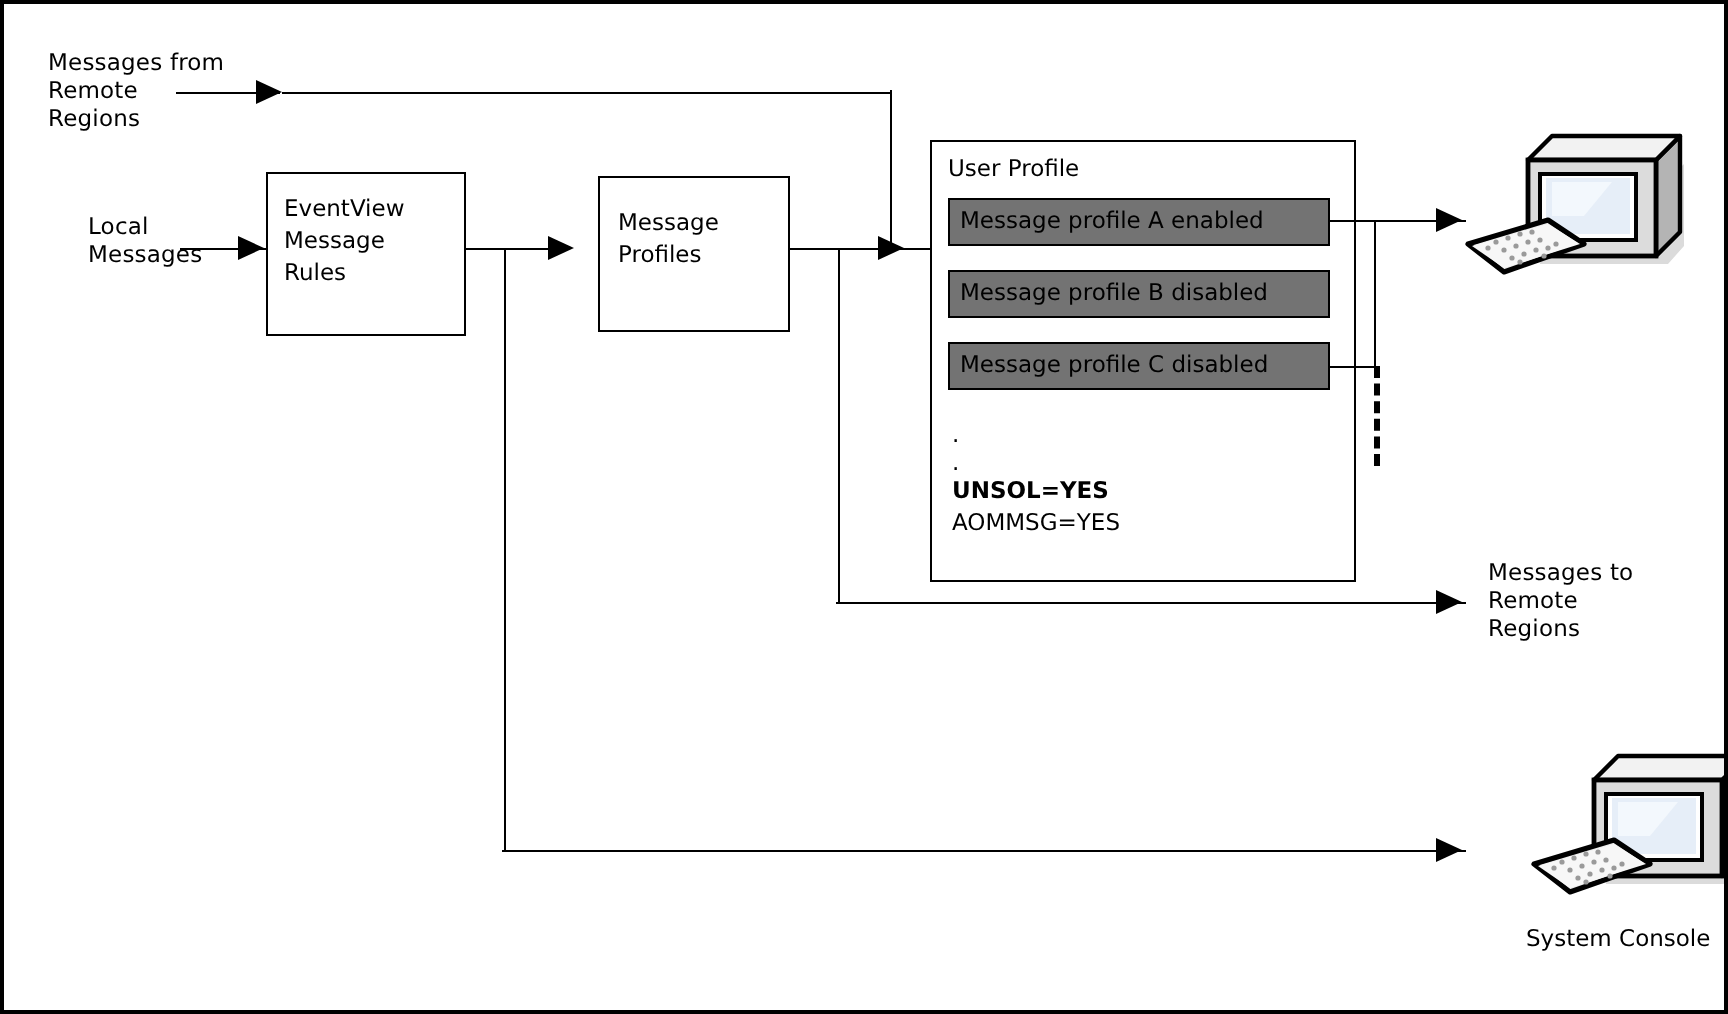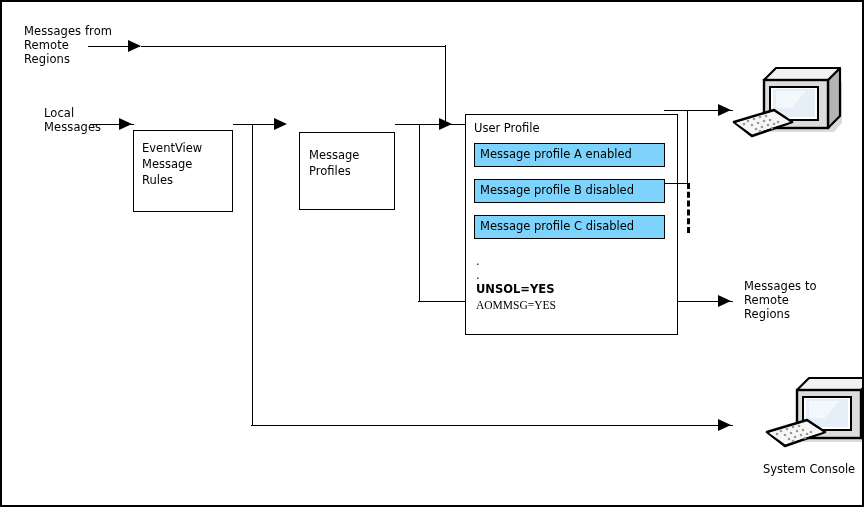--- a/index.html
+++ b/index.html
@@ -29,33 +29,32 @@
     letter-spacing: 0.1px;
   }
   .lbl-center { text-align: center; }
 
   
   .box {
     position: absolute;
     border: 1.5px solid #000000;
     background: #ffffff;
     box-sizing: border-box;
-    margin-top: 44px;
   }
   .box-text {
     position: absolute;
     font-size: 11.5px;
     line-height: 16px;
     color: #000000;
     white-space: pre;
   }
   .inner-box {
     position: absolute;
     border: 1.5px solid #000000;
-    background: #7dd3fc;
+    background: #737373;
     box-sizing: border-box;
     font-size: 11.5px;
     line-height: 1;
     color: #000000;
     display: flex;
     align-items: center;
     padding-left: 5px;
     white-space: nowrap;
   }
 
@@ -153,21 +152,21 @@
 
     <div class="inner-box" style="left:8px; top:28px; width:191px; height:24px;">Message profile A enabled</div>
 
     <div class="inner-box" style="left:8px; top:64px; width:191px; height:24px;">Message profile B disabled</div>
 
     <div class="inner-box" style="left:8px; top:100px; width:191px; height:24px;">Message profile C disabled</div>
 
     <div class="box-text" style="left:10px; top:138px;">.</div>
     <div class="box-text" style="left:10px; top:152px;">.</div>
     <div class="box-text" style="left:10px; top:166px;font-weight:bold;">UNSOL=YES</div>
-    <div class="box-text" style="left:10px; top:182px;font-family:Liberation Serif, serif;">AOMMSG=YES</div>
+    <div class="box-text" style="left:10px; top:182px;">AOMMSG=YES</div>
   </div>
 
   <div class="hline" style="left:662px; top:108px; width:69px;"></div>
   <div class="arrowhead" style="left:716px; top:102px;"></div>
 
   <div class="hline" style="left:662px; top:181px; width:24px;"></div>
 
   <div class="vline" style="left:685px; top:108px; height:74px;"></div>
 
   <div class="vdash" style="left:685px; top:181px; height:50px;"></div>

